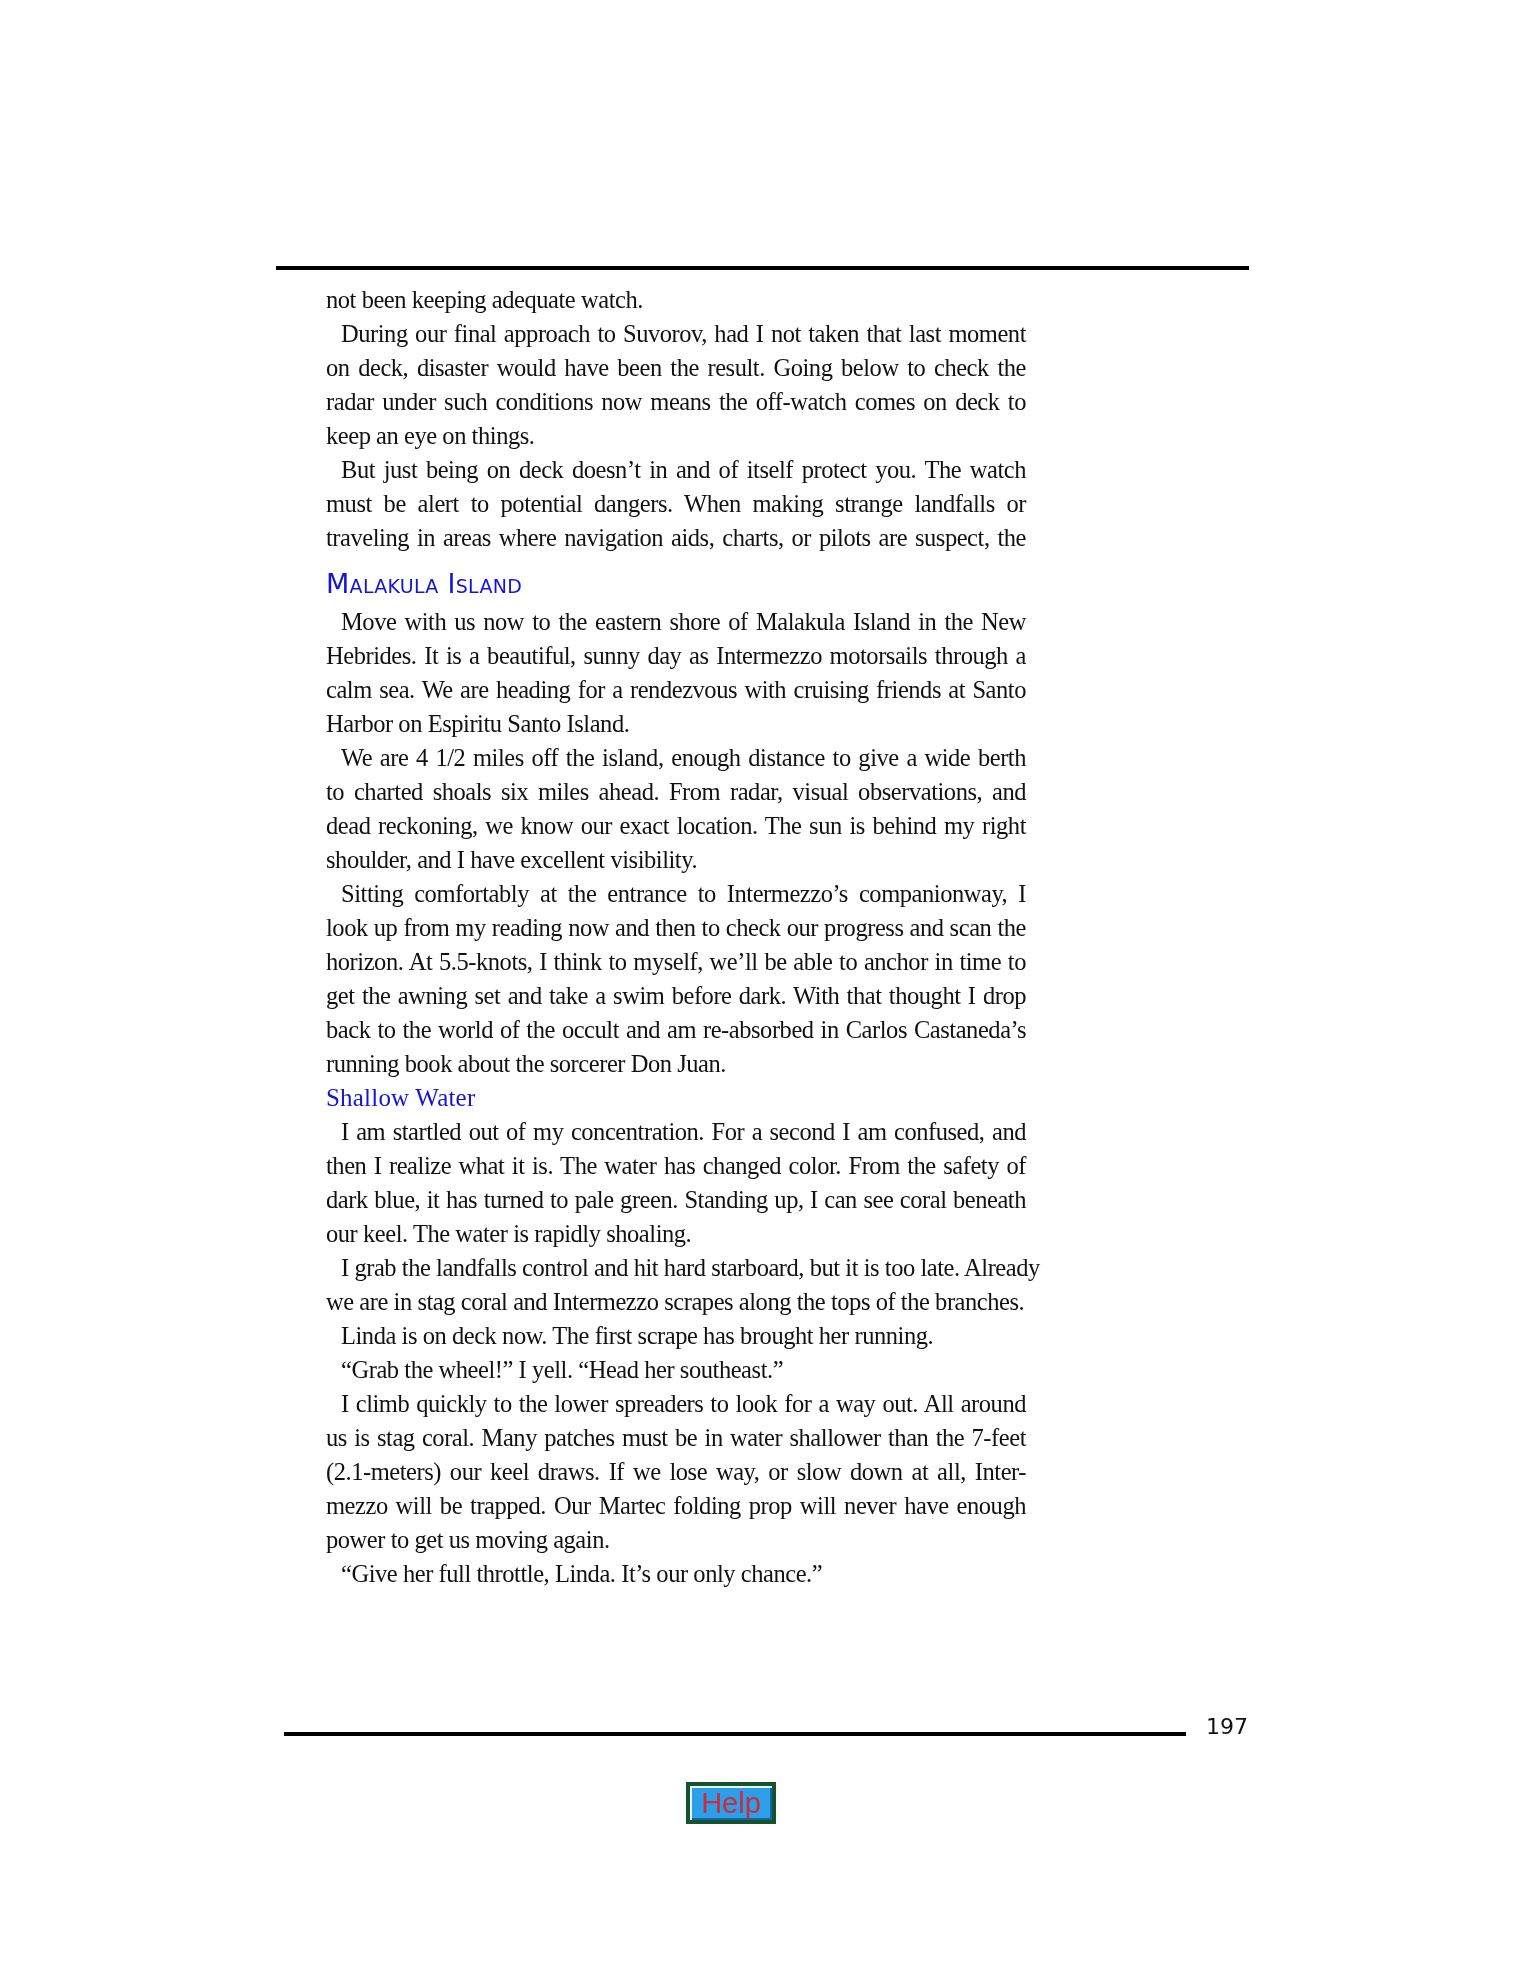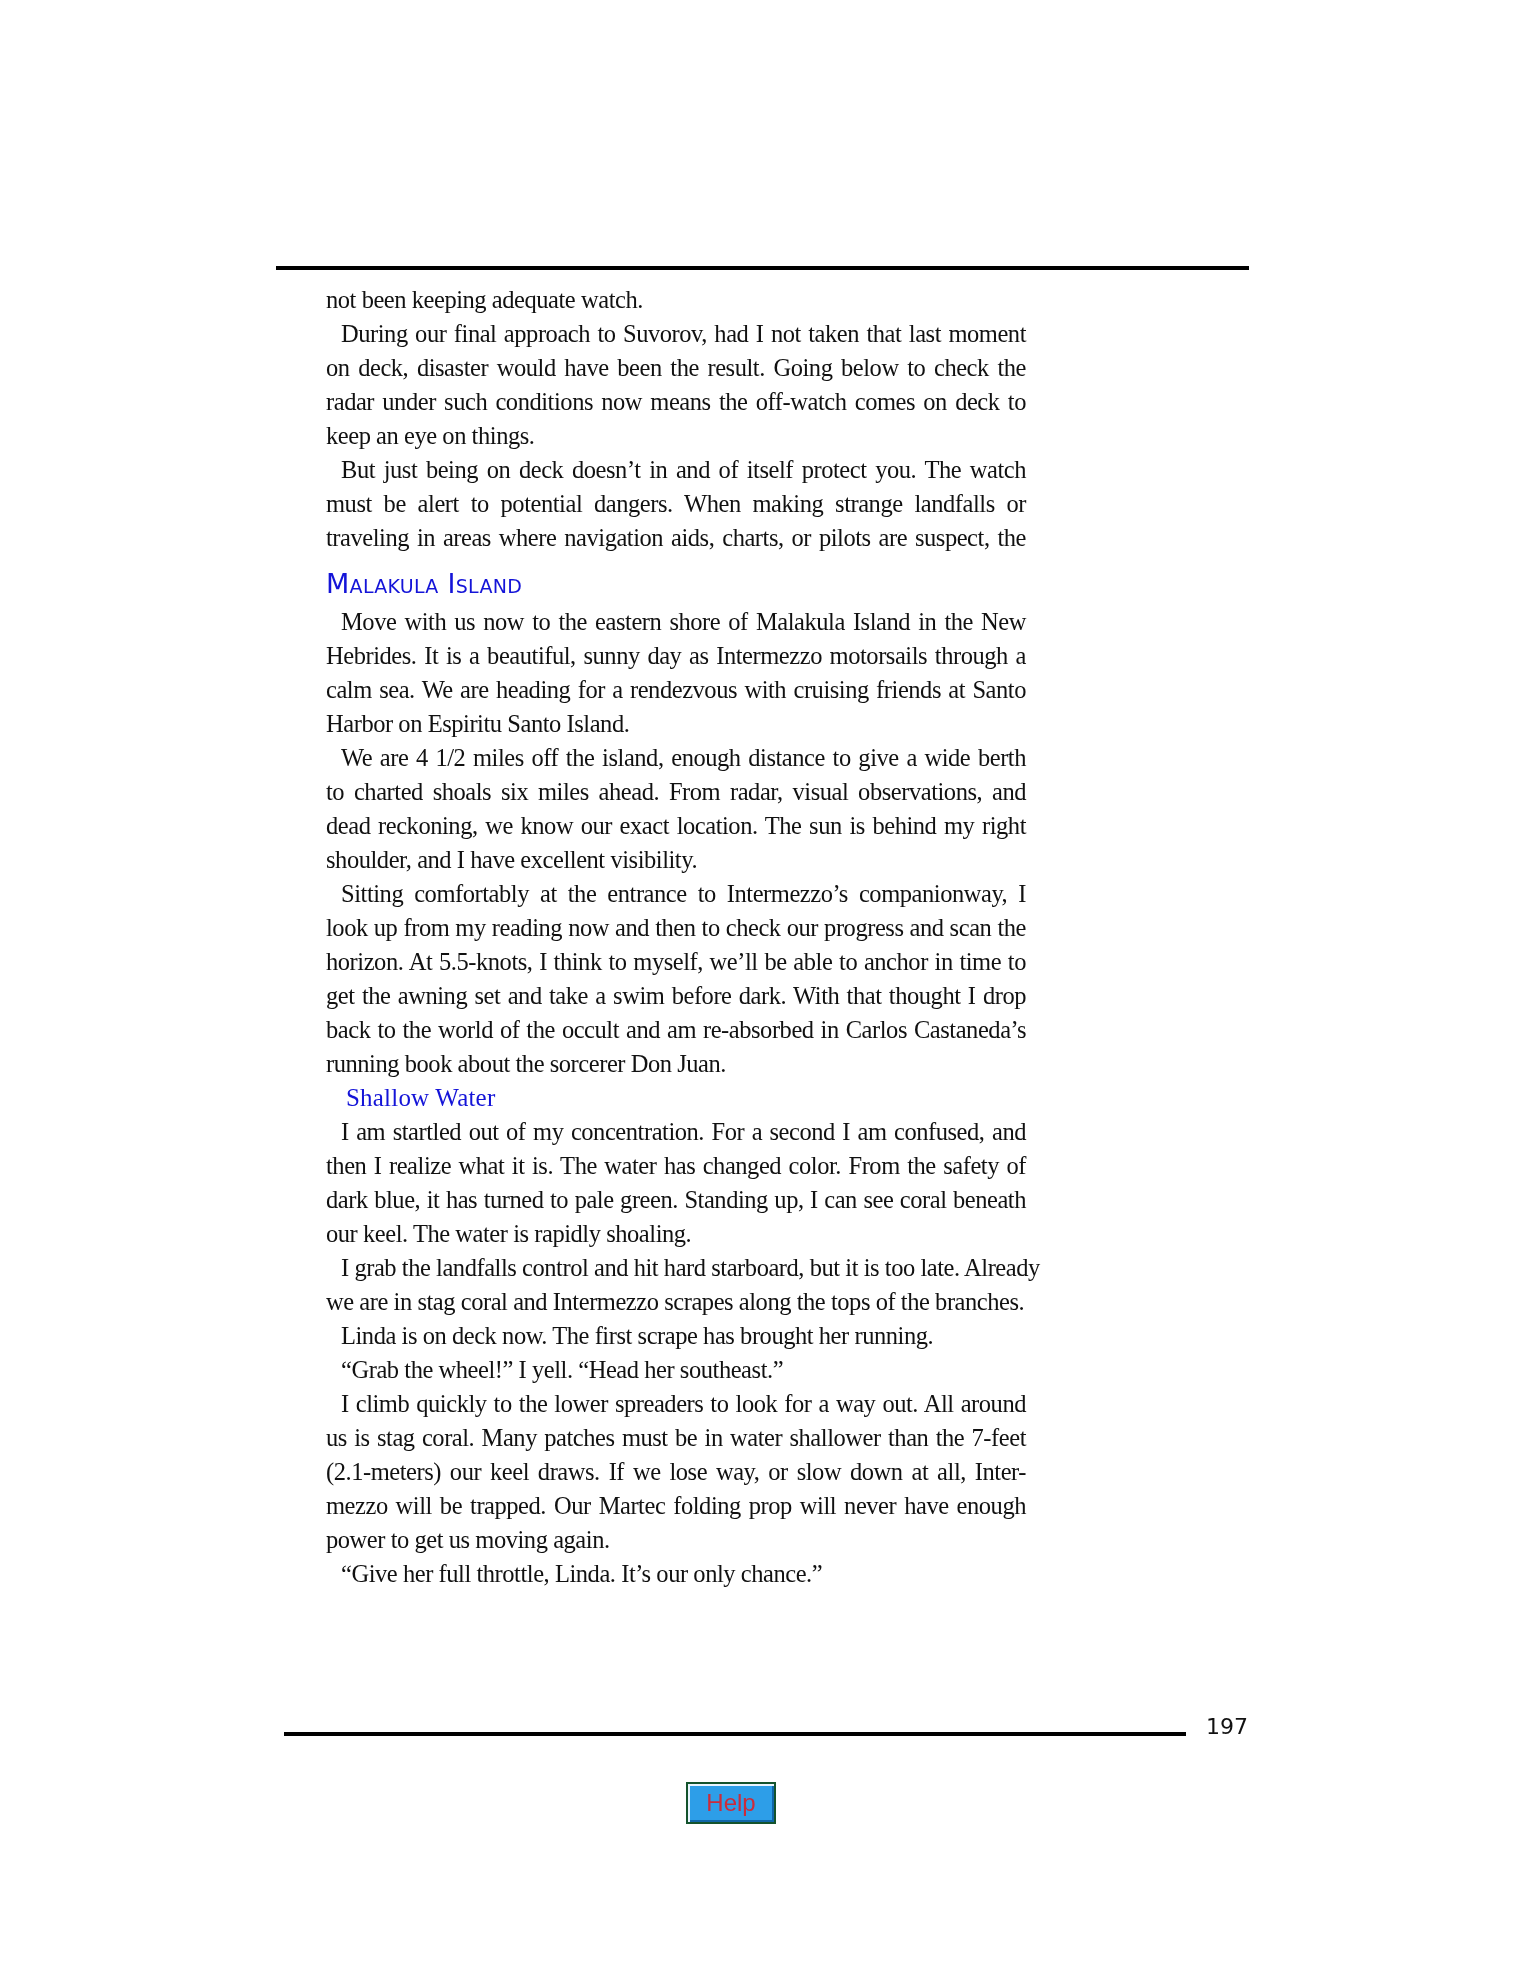--- a/index.html
+++ b/index.html
@@ -25,28 +25,28 @@
   .line.indent { padding-left: 15px; }
   .heading-major {
     height: 42px; line-height: 42px; margin-top: 8px;
     font-family: "DejaVu Sans", sans-serif; font-size: 27px;
     font-variant: small-caps; color: #1414d8; letter-spacing: 0.3px;
     font-weight: normal;
   }
   .heading-minor {
     height: 34px; line-height: 34px; margin-top: 0px;
     font-family: "Liberation Serif", serif; font-size: 25px;
-    color: #1414d8; letter-spacing: 0.2px; margin-left: 20px;
+    color: #1414d8; letter-spacing: 0.2px;
   }
   .help-button {
     position: absolute; left: 686px; top: 1782px; width: 90px; height: 42px;
-    background: #2d9ee8; border: 2px solid #14532d;
+    background: #2d9ee8; border: 4px solid #14532d;
     box-shadow: inset 2px 2px 0 #e9f5ff, inset -2px -2px 0 #1066a8;
     display: flex; align-items: center; justify-content: center;
-    font-family: "Liberation Sans", sans-serif; font-size: 24px; color: #cc2b3a;
+    font-family: "Liberation Sans", sans-serif; font-size: 29px; color: #cc2b3a;
     cursor: pointer; box-sizing: border-box;
   }
 </style>
 </head>
 <body>
 
 <div class="rule top"></div>
 
 <div class="column">
 

